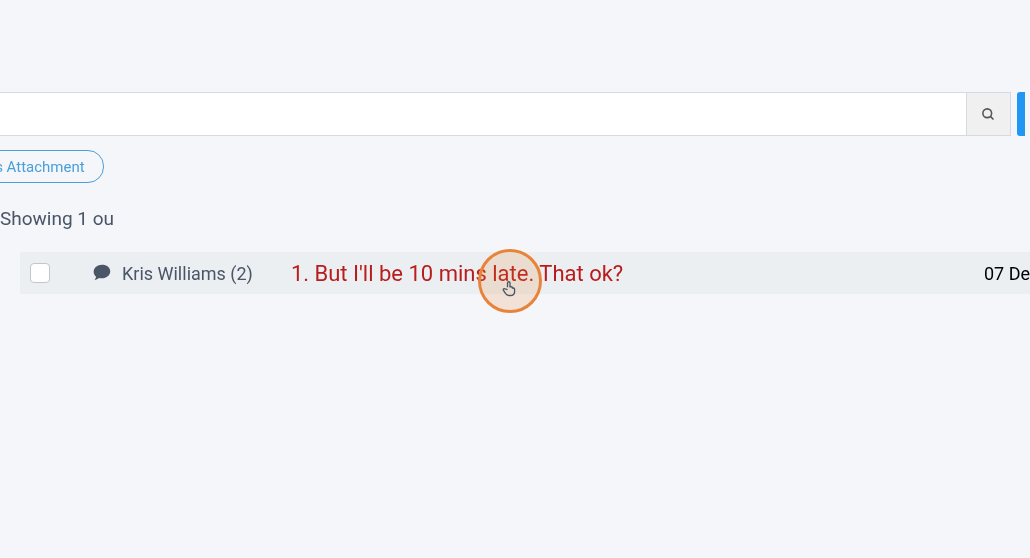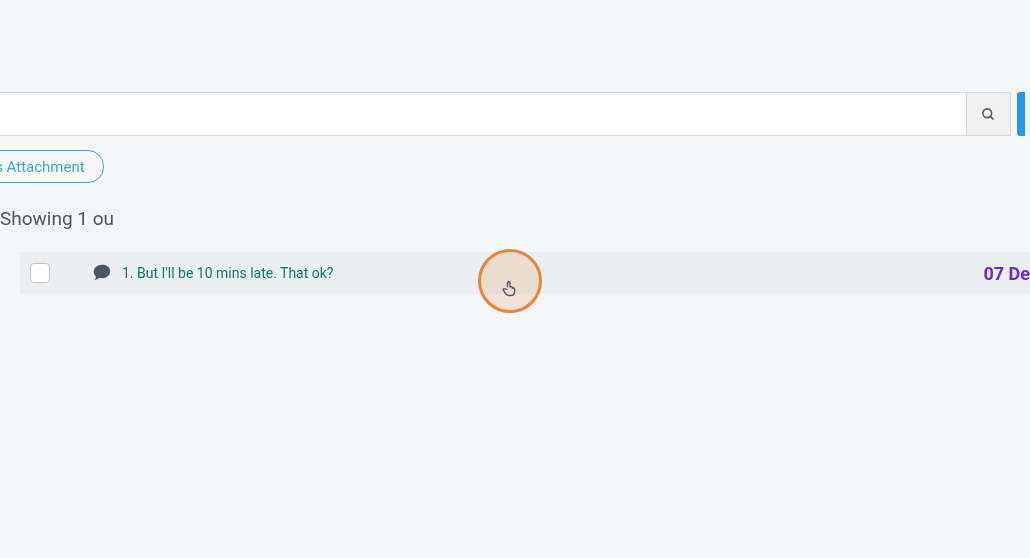--- a/index.html
+++ b/index.html
@@ -107,30 +107,29 @@
       width: 20px;
       height: 20px;
     }
     .sender {
       color: #4a5568;
       font-size: 18px;
       margin-right: 38px;
       flex-shrink: 0;
     }
     .preview {
-      color: #0f766e;
-      font-size: 14px;
+      color: #b91c1c;
+      font-size: 22px;
       flex: 1;
     }
     .date {
-      color: #6d28d9;
+      color: #000000;
       font-size: 18px;
       margin-right: 0;
       flex-shrink: 0;
-      font-weight: bold;
     }
     .cursor-indicator {
       position: absolute;
       top: 249px;
       left: 478px;
       width: 64px;
       height: 64px;
       border: 3px solid #e8833a;
       border-radius: 50%;
       background: rgba(232, 131, 58, 0.18);
@@ -167,20 +166,21 @@
 
 <div class="results-count">Showing 1 ou</div>
 
 <div class="message-row">
   <div class="checkbox"></div>
   <span class="message-icon">
     <svg viewBox="0 0 24 24" fill="currentColor">
       <path d="M12 2C6.48 2 2 5.8 2 10.5c0 2.3 1.1 4.4 2.9 5.9-.2 1.5-.9 2.9-1.9 3.9 2.1-.3 3.9-1.2 5.3-2.4 1.1.3 2.3.5 3.6.5 5.52 0 10-3.8 10-8.5S17.52 2 12 2z"></path>
     </svg>
   </span>
+  <span class="sender">Kris Williams (2)</span>
   <span class="preview">1. But I'll be 10 mins late. That ok?</span>
   <span class="date">07 De</span>
 </div>
 
 <div class="cursor-indicator">
   <svg viewBox="0 0 24 24" fill="none" stroke="#4a5568" stroke-width="1.6">
     <path d="M9 11V6a1.5 1.5 0 013 0v4.5h1.5a1.5 1.5 0 011.5 1.5v0h1a1.5 1.5 0 011.5 1.5v3c0 2-1.5 4.5-5 4.5h-2c-2 0-3-1-4-2.5l-2.5-4a1.3 1.3 0 012-1.5L9 14"></path>
   </svg>
 </div>
 

